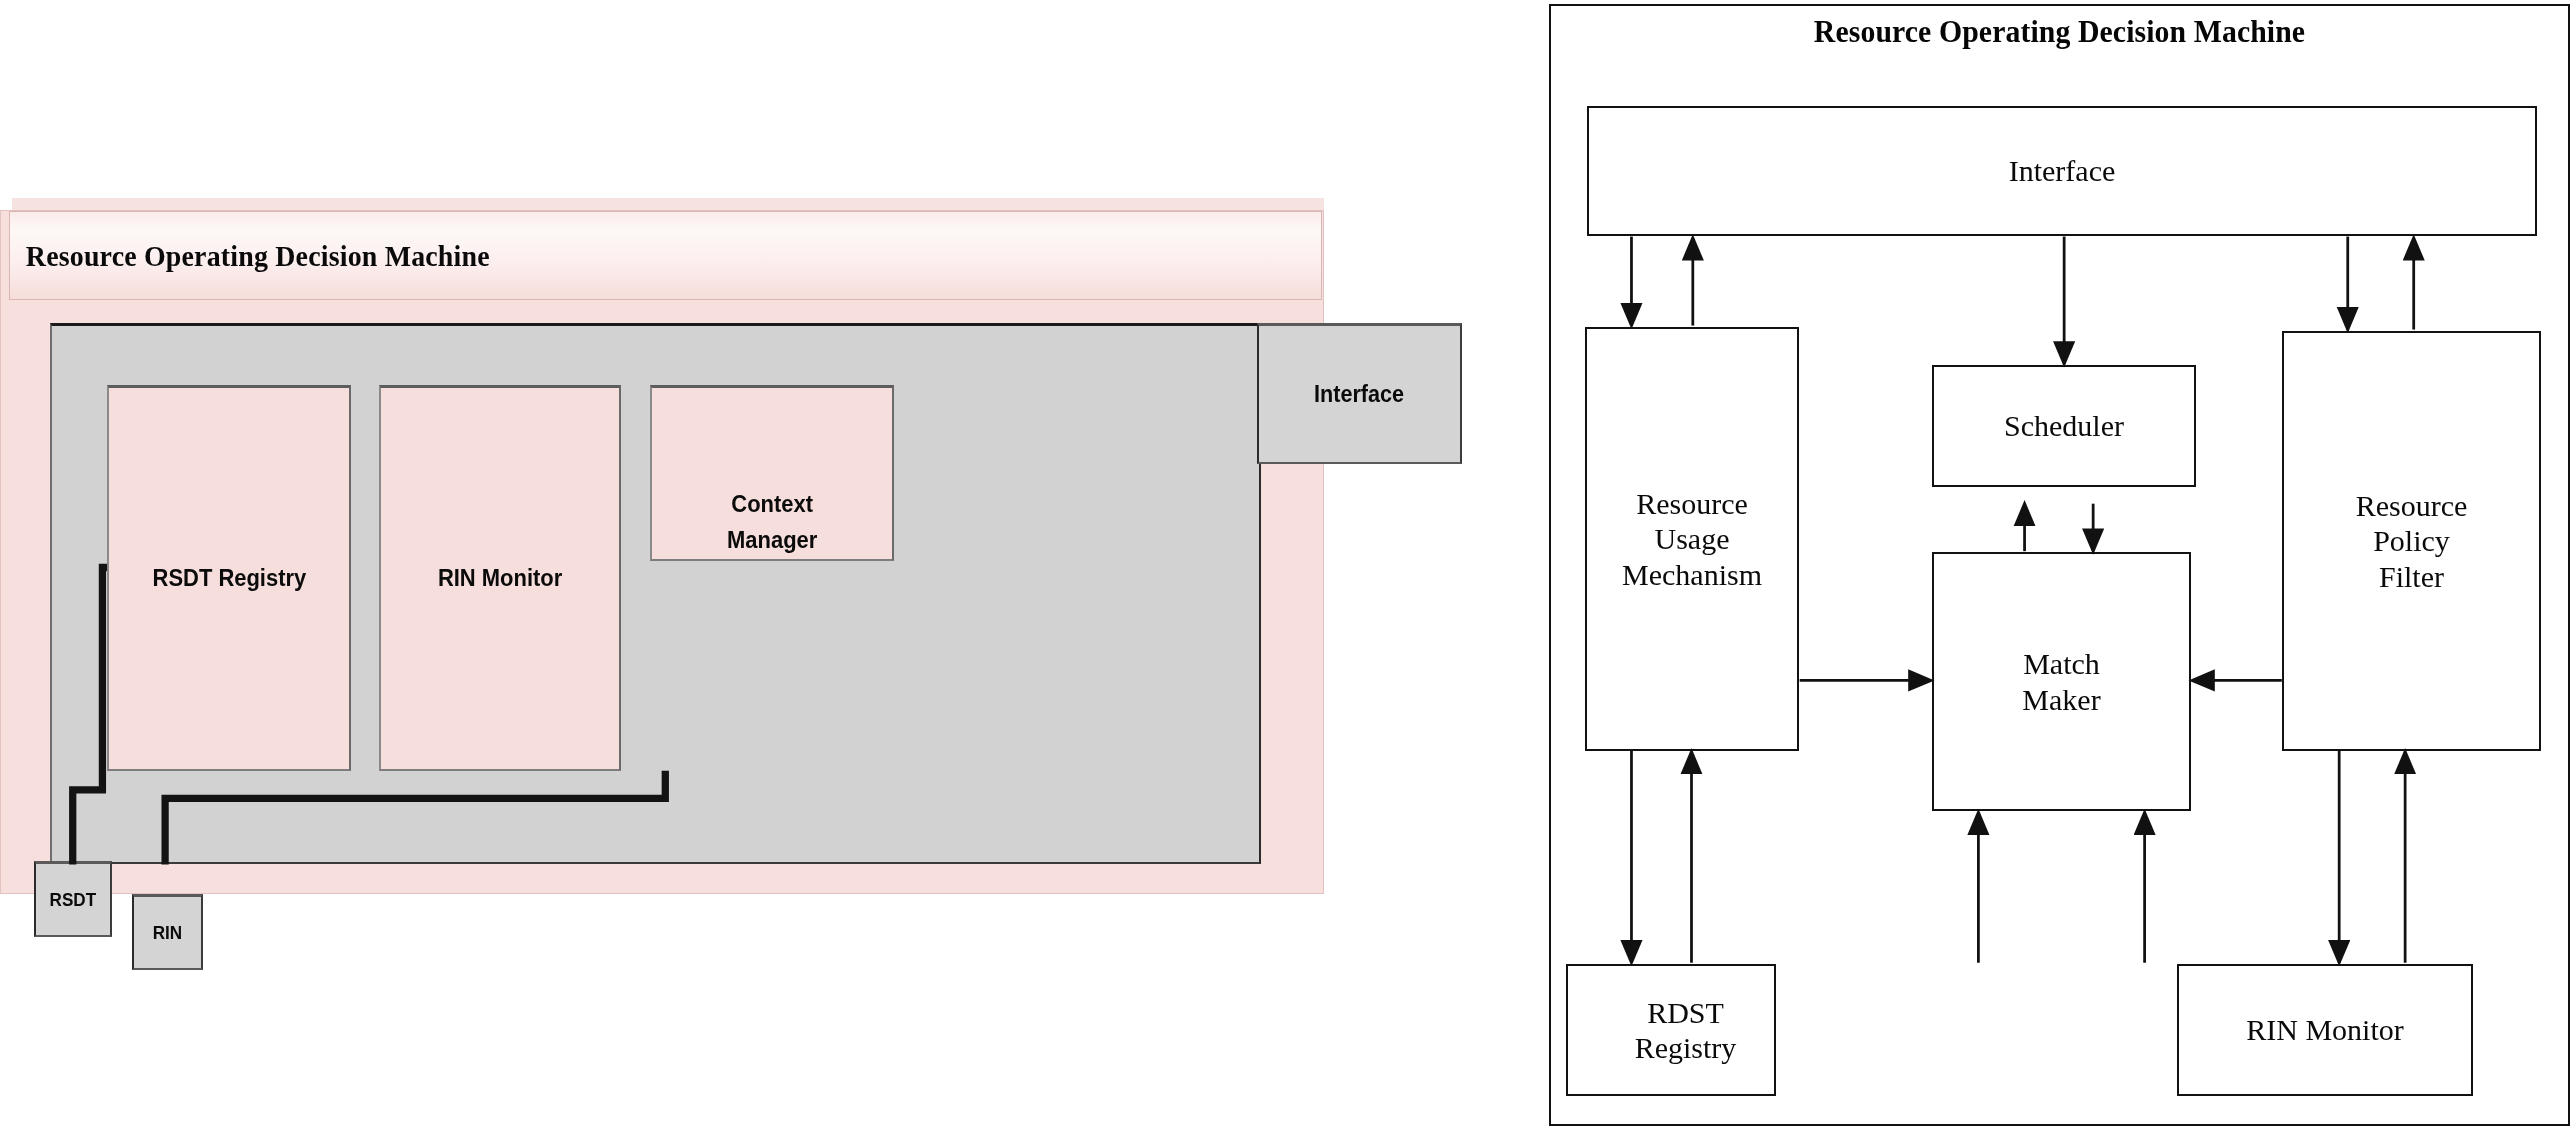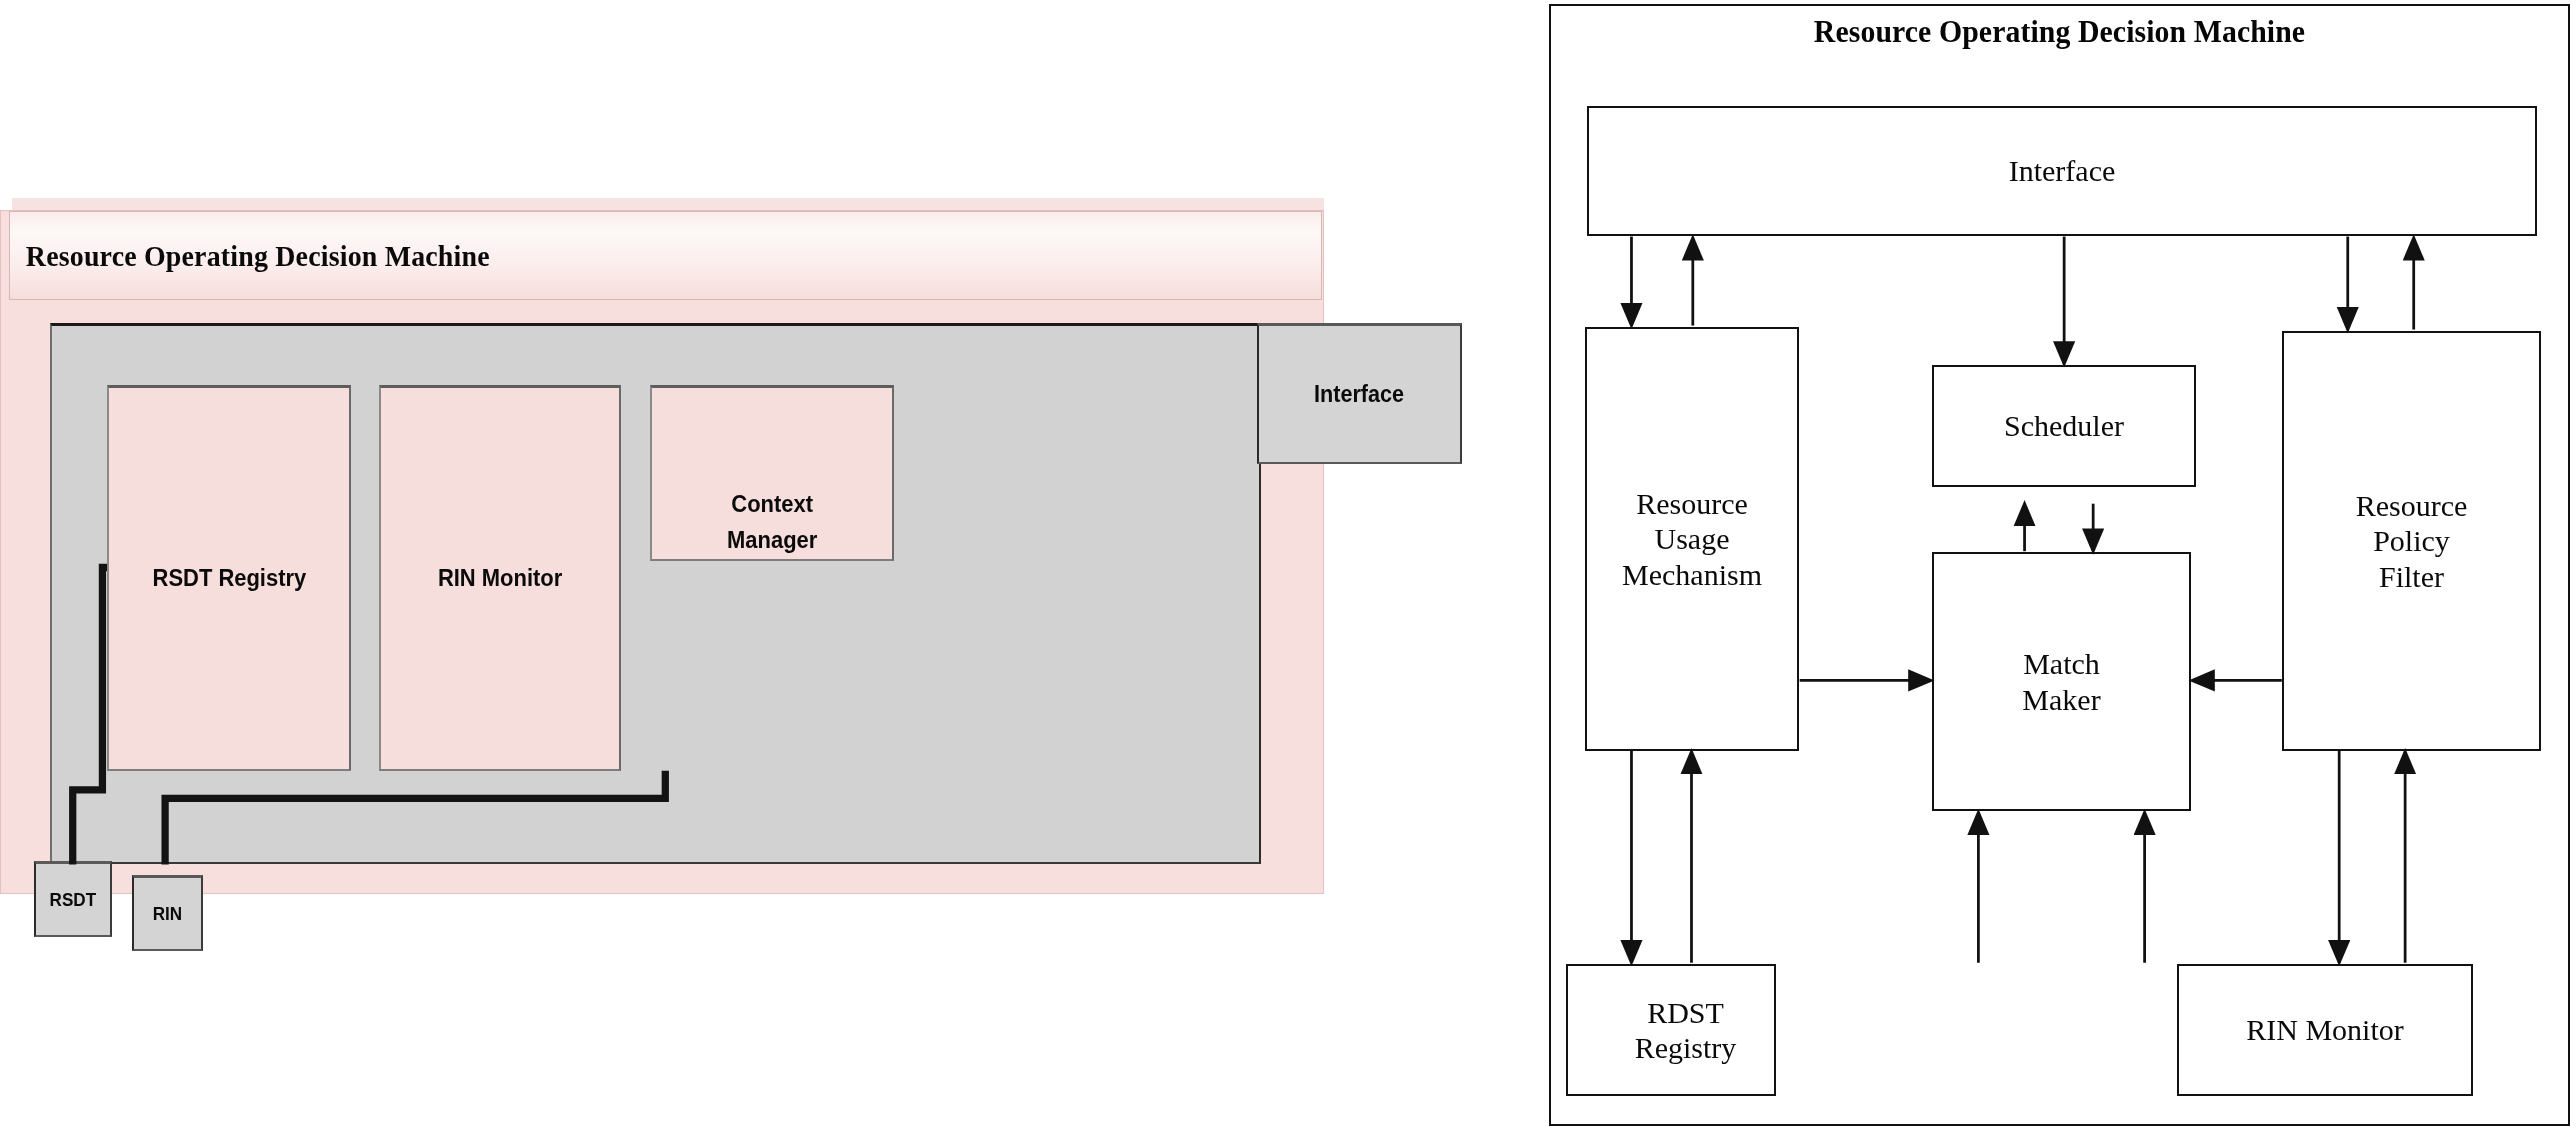--- a/index.html
+++ b/index.html
@@ -127,21 +127,21 @@
     <span class="lbl">
       <span>Context</span><br>
       <span>Manager</span>
     </span>
   </div>
 
 
   <div class="abs grey-box ctr" style="left:34px;top:861px;width:78px;height:76px;">
     <span class="lbl" style="font-size:19px;">RSDT</span>
   </div>
-  <div class="abs grey-box ctr" style="left:132px;top:875px;width:71px;height:76px;">
+  <div class="abs grey-box ctr" style="left:132px;top:894px;width:71px;height:76px;">
     <span class="lbl" style="font-size:19px;">RIN</span>
   </div>
 
   <svg id="left-wires" viewBox="0 0 2300 1720">
 
     <polyline points="110,1310 110,1197 155,1197 155,860 162,860" fill="none" stroke="#131313" stroke-width="11"></polyline>
 
     <polyline points="250,1310 250,1210 1008,1210 1008,1168" fill="none" stroke="#131313" stroke-width="11"></polyline>
   </svg>
 </div>

